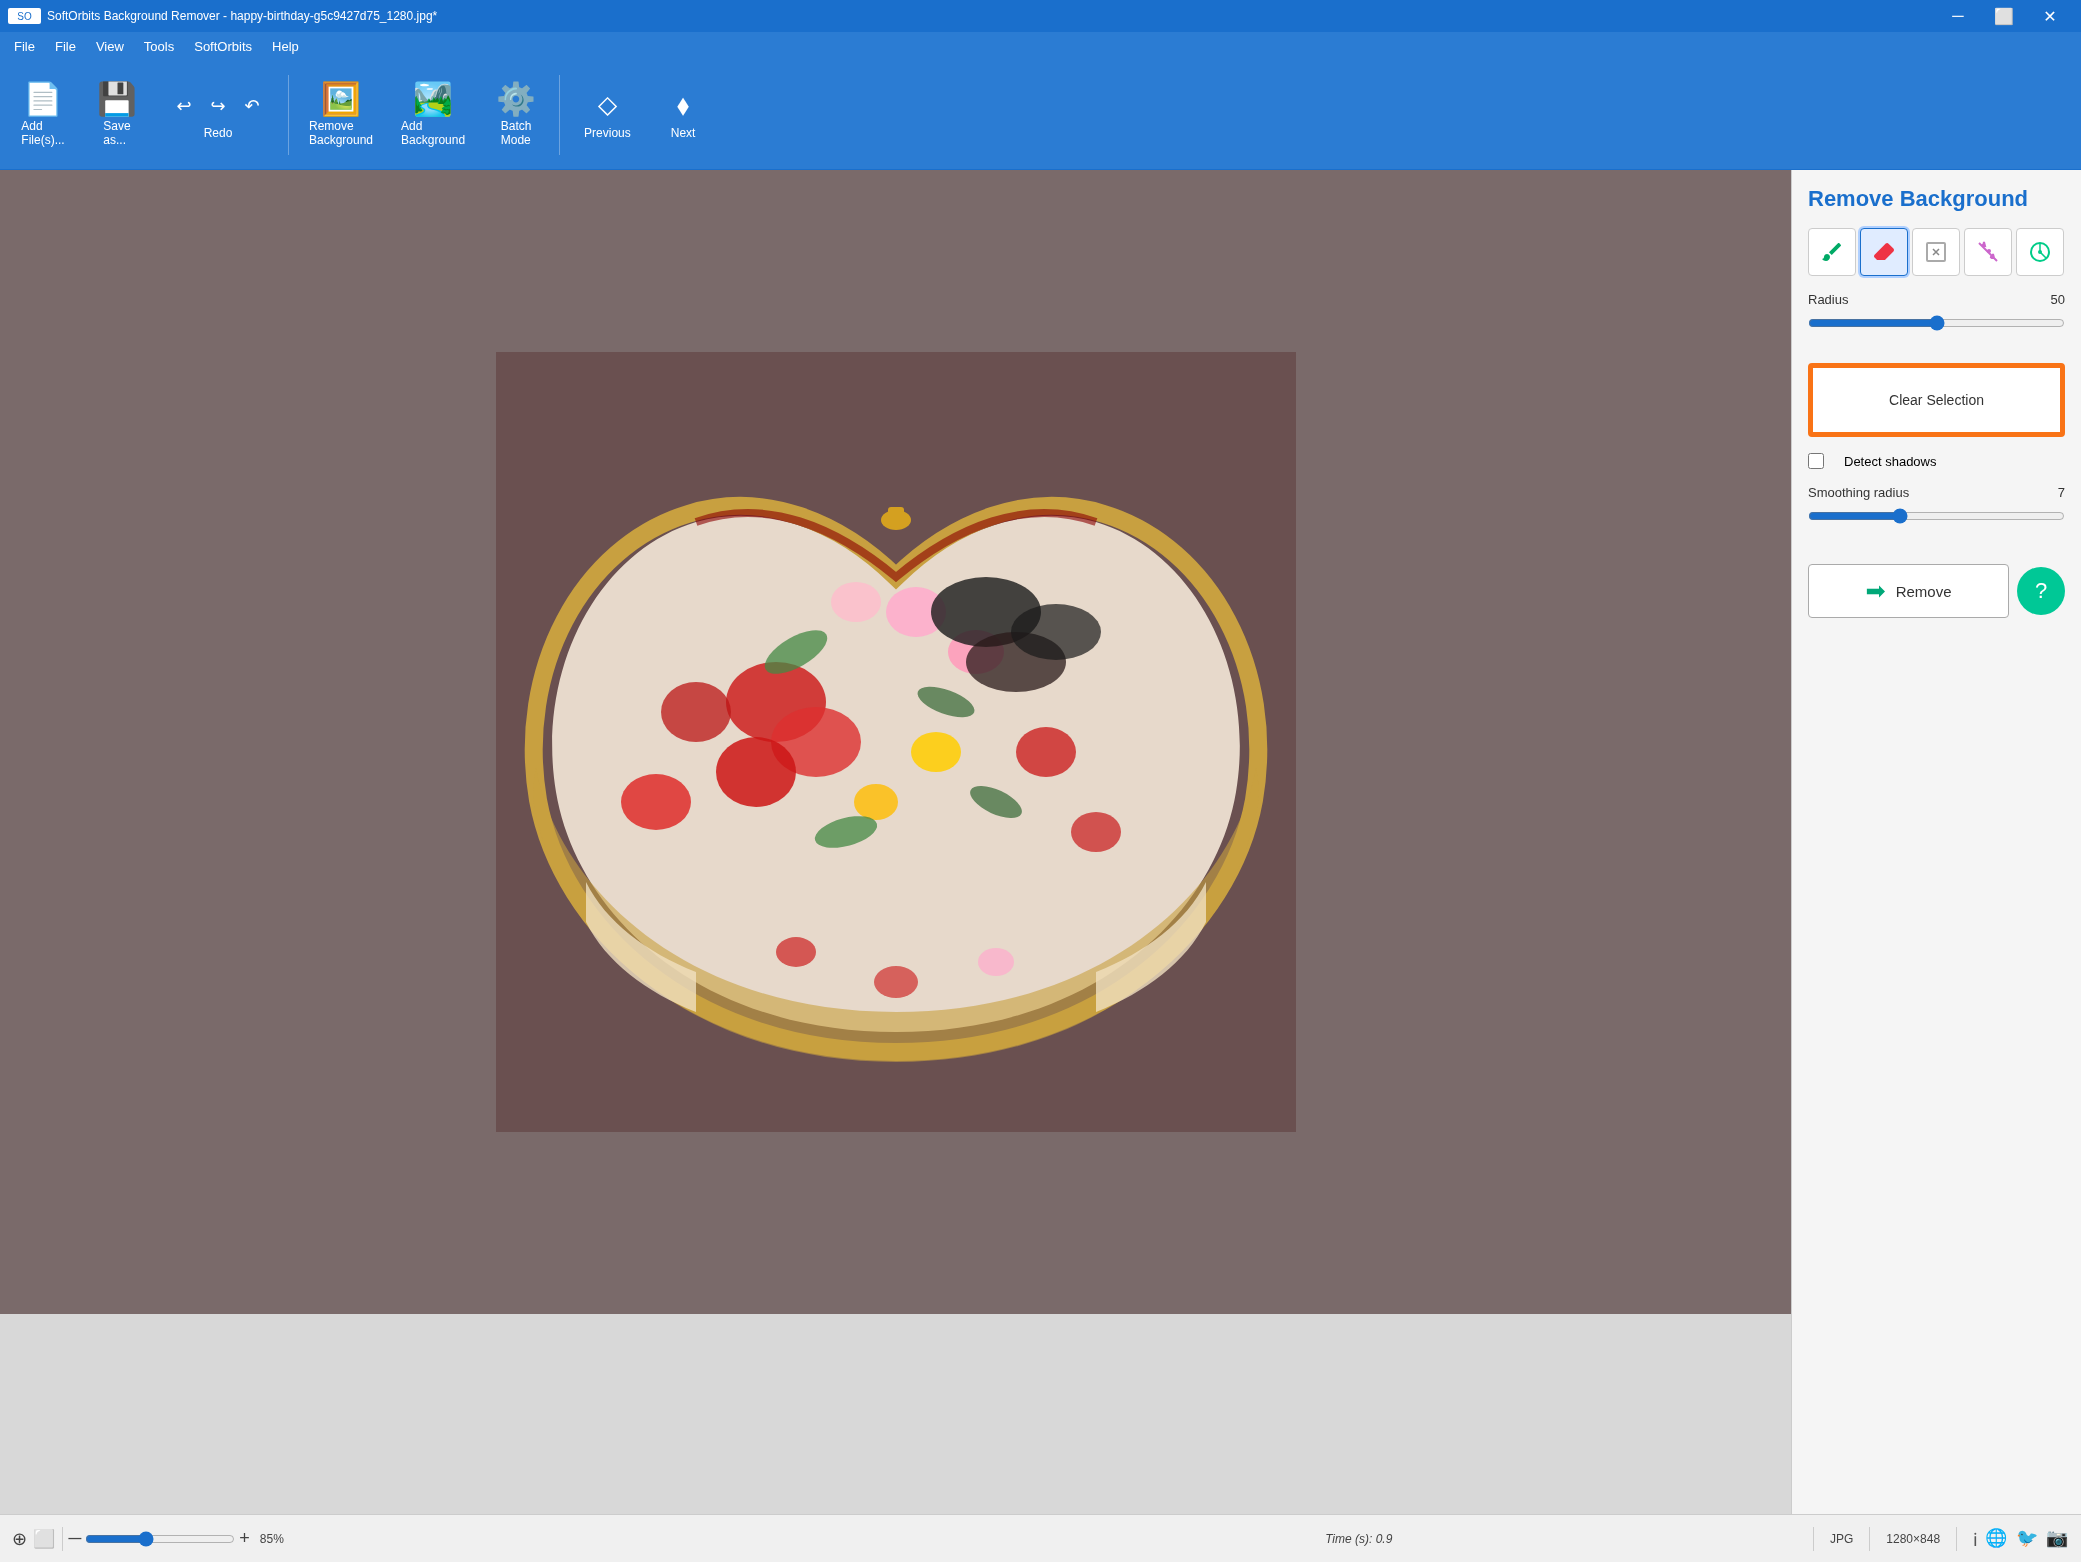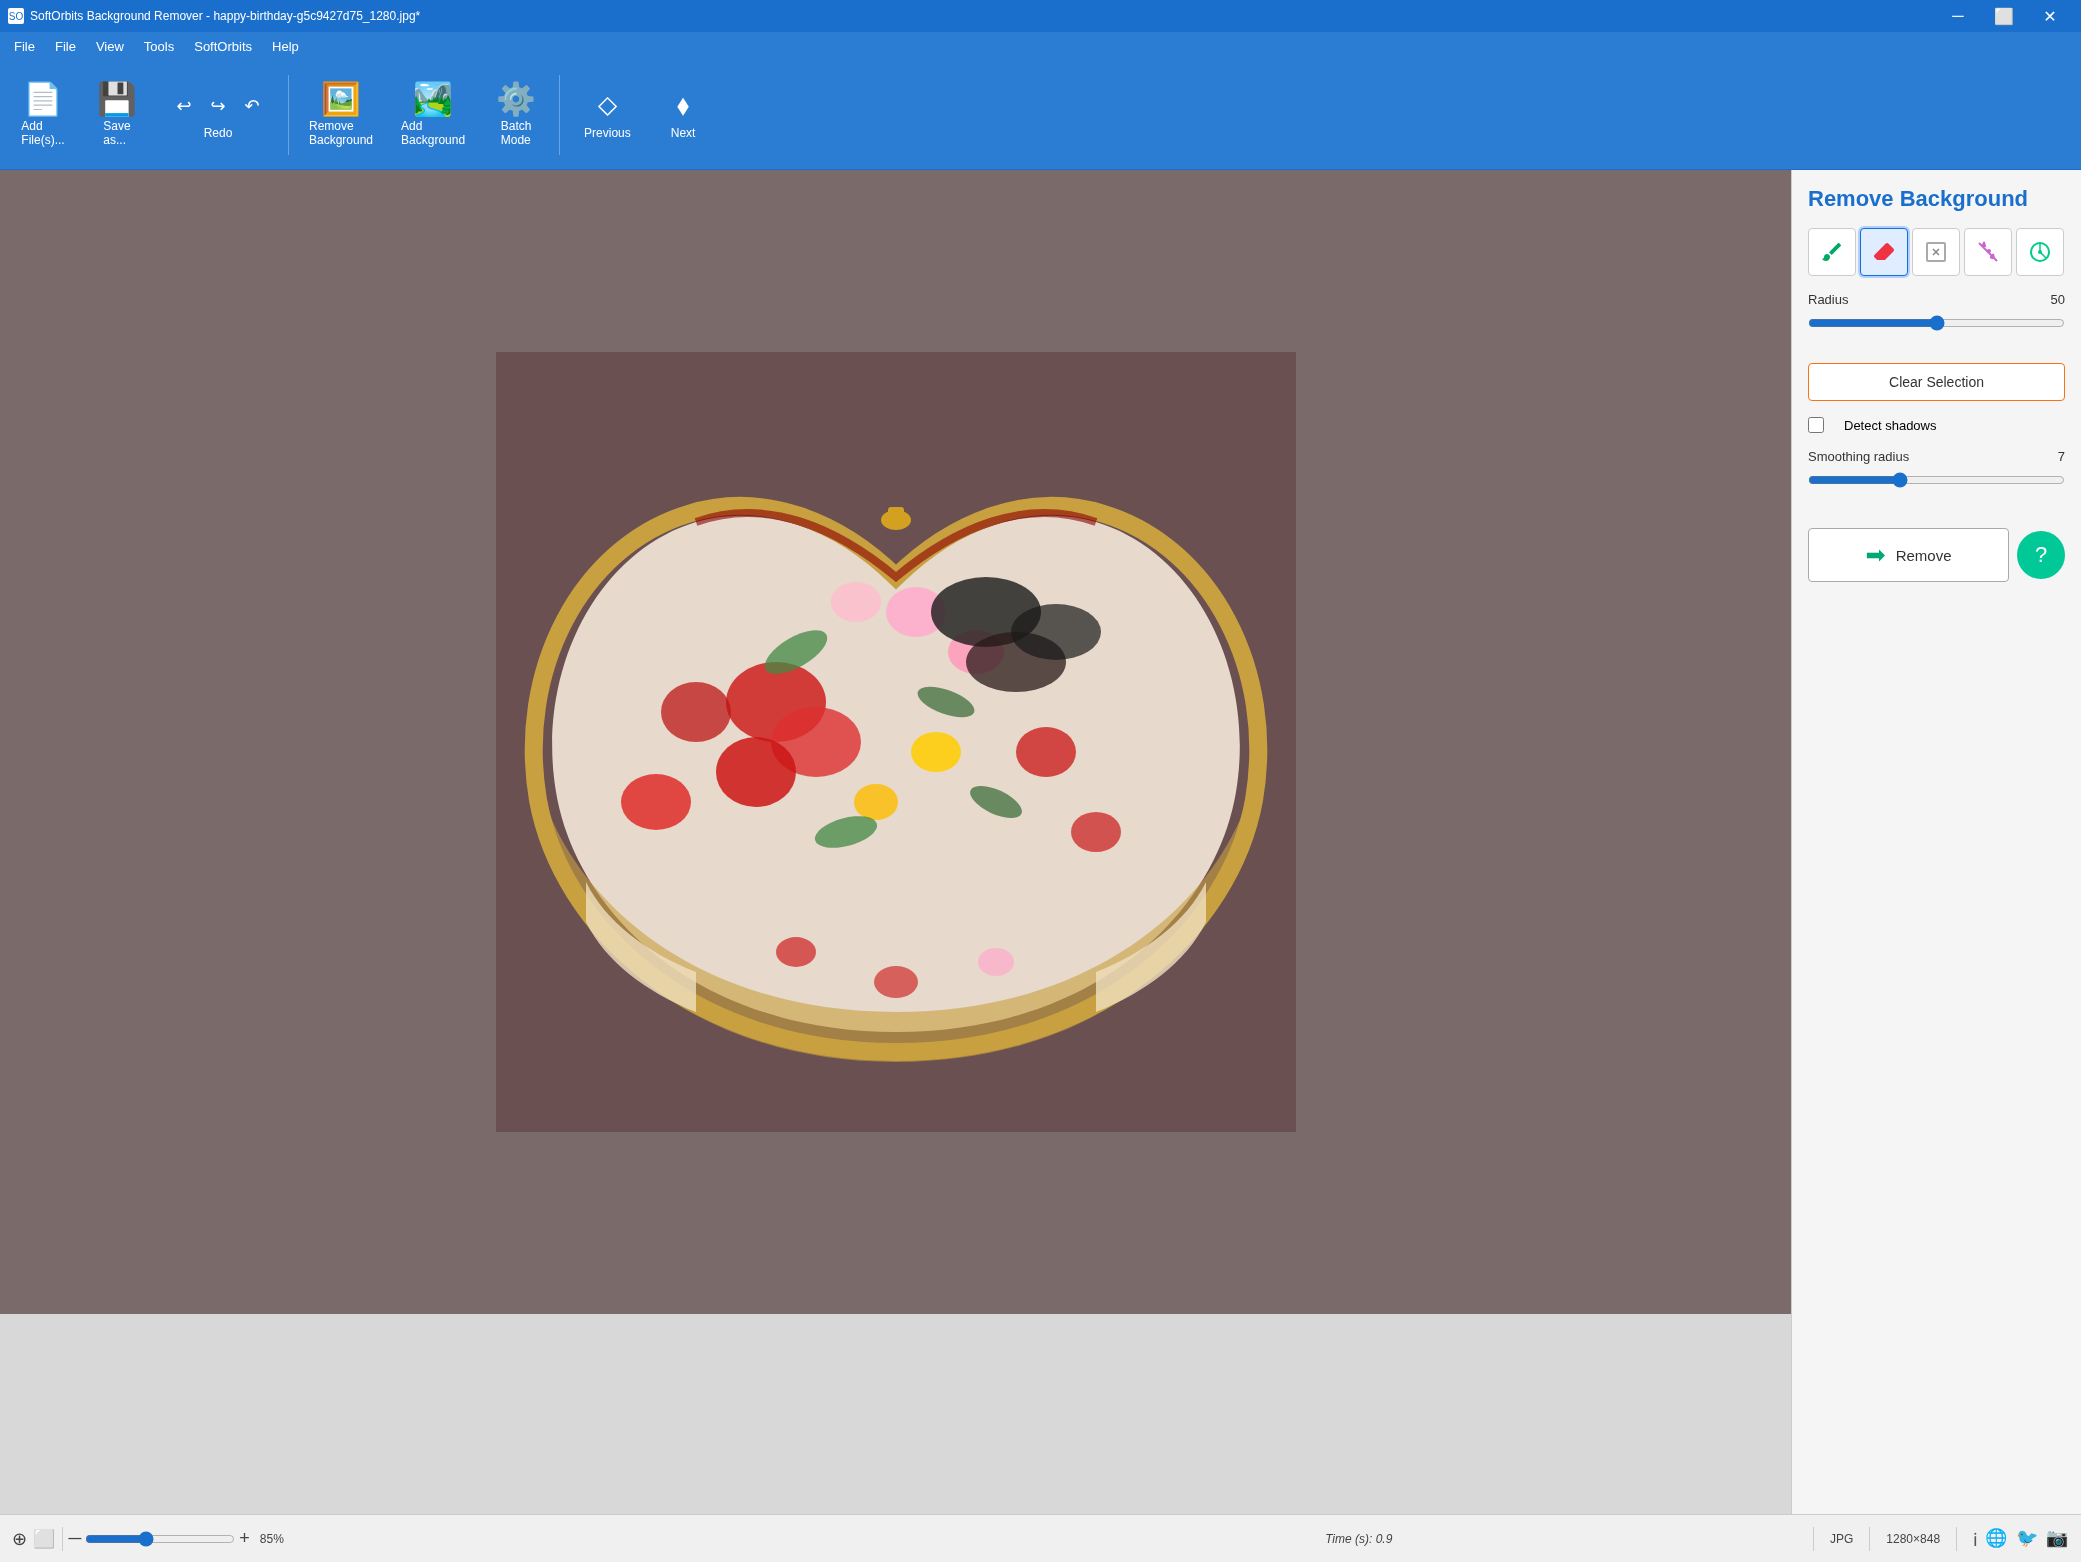--- a/index.html
+++ b/index.html
@@ -10,21 +10,21 @@
       background: #1a6fcc;
       color: white;
       height: 32px;
       display: flex;
       align-items: center;
       justify-content: space-between;
       padding: 0 8px;
       font-size: 12px;
     }
     .title-bar-left { display: flex; align-items: center; gap: 6px; }
-    .title-bar-icon { width: 16px; height: 16px; background: #fff; border-radius: 2px; font-size: 10px; display: flex; align-items: center; justify-content: center; color: #1a6fcc; }
+    .title-bar-icon { width: 33px; height: 16px; background: #fff; border-radius: 2px; font-size: 10px; display: flex; align-items: center; justify-content: center; color: #1a6fcc; }
     .title-bar-controls { display: flex; gap: 0; }
     .title-bar-btn { width: 46px; height: 32px; display: flex; align-items: center; justify-content: center; cursor: pointer; font-size: 16px; color: white; }
 
     
     .menu-bar {
       background: #2b7cd3;
       color: white;
       height: 28px;
       display: flex;
       align-items: center;
@@ -139,23 +139,23 @@
     .panel-label { font-size: 13px; color: #333; }
     .panel-value { font-size: 13px; color: #333; width: 40px; text-align: right; }
     .slider-input {
       width: 100%;
       margin-bottom: 16px;
       cursor: pointer;
     }
 
     .clear-btn {
       width: 100%;
-      padding: 10px;
+      padding: 24px;
       background: white;
-      border: 1px solid #f97316;
+      border: 5px solid #f97316;
       border-radius: 4px;
       font-size: 14px;
       cursor: pointer;
       margin-bottom: 16px;
       color: #333;
     }
 
     .checkbox-row {
       display: flex;
       align-items: center;

